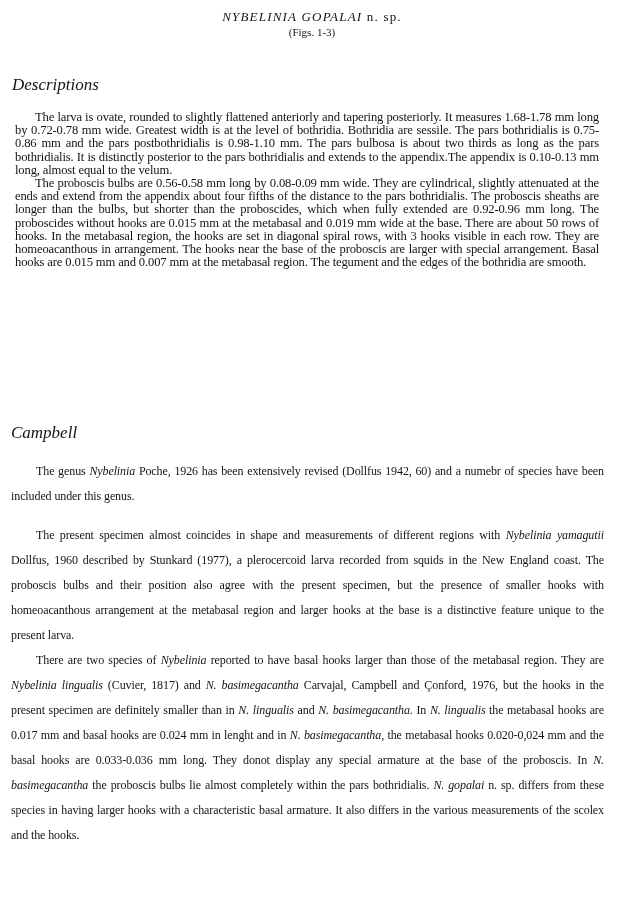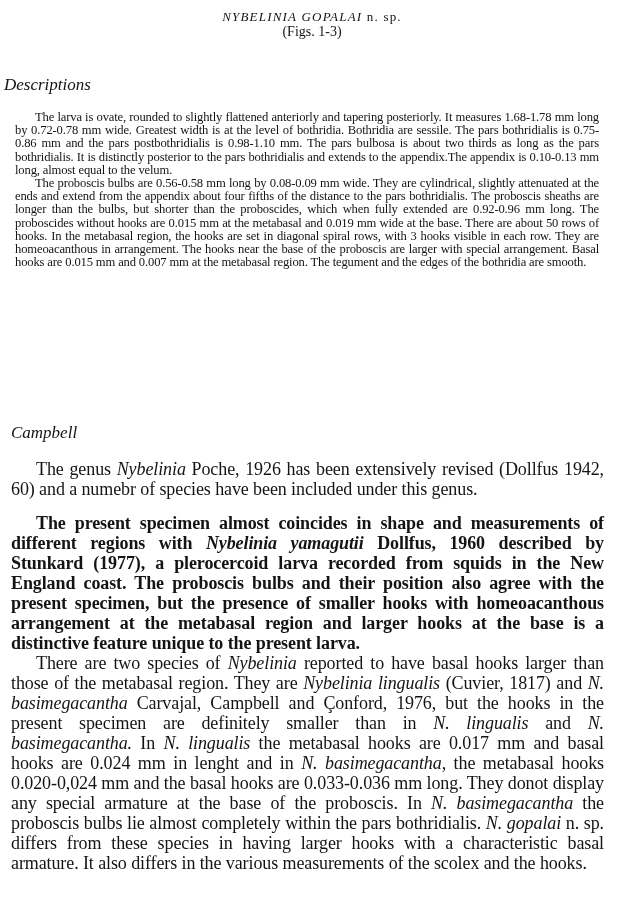--- a/index.html
+++ b/index.html
@@ -4,31 +4,31 @@
 <style>
   html, body { margin: 0; padding: 0; background: #ffffff; }
   body {
     width: 624px; height: 914px; overflow: hidden; position: relative;
     font-family: "Liberation Serif", "DejaVu Serif", serif; color: #141414;
   }
   .page { position: absolute; left: 0; top: 0; width: 542px; height: 914px; }
   .title-block { position: absolute; top: 9px; left: 0; width: 624px; text-align: center; }
   .title { font-size: 13px; letter-spacing: 1.2px; line-height: 16px; }
   .title .it { font-style: italic; }
-  .figs { font-size: 14px; line-height: 14px; }
-  .heading { position: absolute; font-style: italic; font-size: 17px; left: 4px; }
+  .figs { font-size: 11px; line-height: 14px; }
+  .heading { position: absolute; font-style: italic; font-size: 17px; left: 12px; }
   .desc-heading { top: 75px; }
   .rem-heading { top: 423px; left: 11px; }
   .sec {
     position: absolute; text-align: justify;
   }
   .sec p { margin: 0; text-indent: 20px; }
   .desc { left: 15px; width: 584px; top: 111px; font-size: 12.6px; line-height: 13.2px; letter-spacing: -0.15px; }
-  .rem { left: 11px; width: 593px; top: 459px; font-size: 18px; line-height: 20px; letter-spacing: -0.1px; }
-  .rem p.gap { margin-top: 14px; font-weight: bold; }
+  .rem { left: 11px; width: 593px; top: 459px; font-size: 12px; line-height: 25px; letter-spacing: -0.1px; }
+  .rem p.gap { margin-top: 14px; }
   .rem p.first { text-indent: 25px; }
   .desc p { text-indent: 20px; }
   i { font-style: italic; }
 </style>
 </head>
 <body>
 
 <div class="page">
 
   <div class="title-block">

